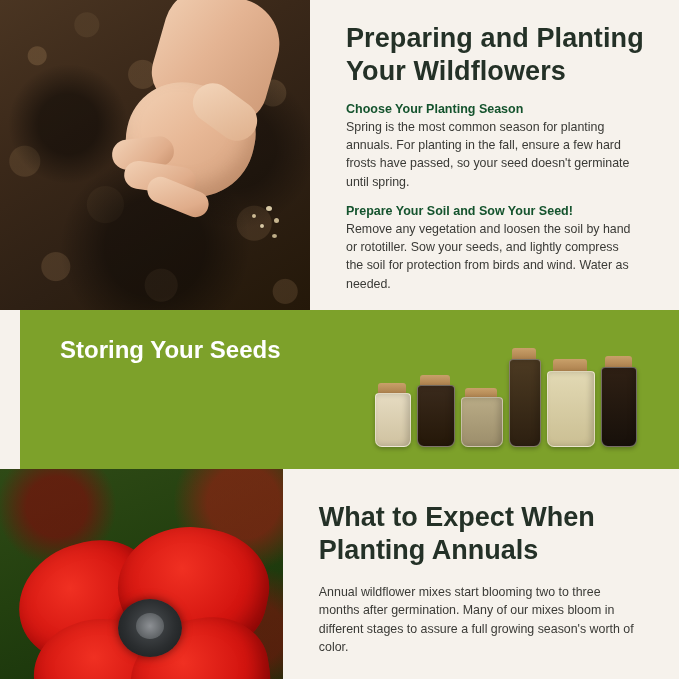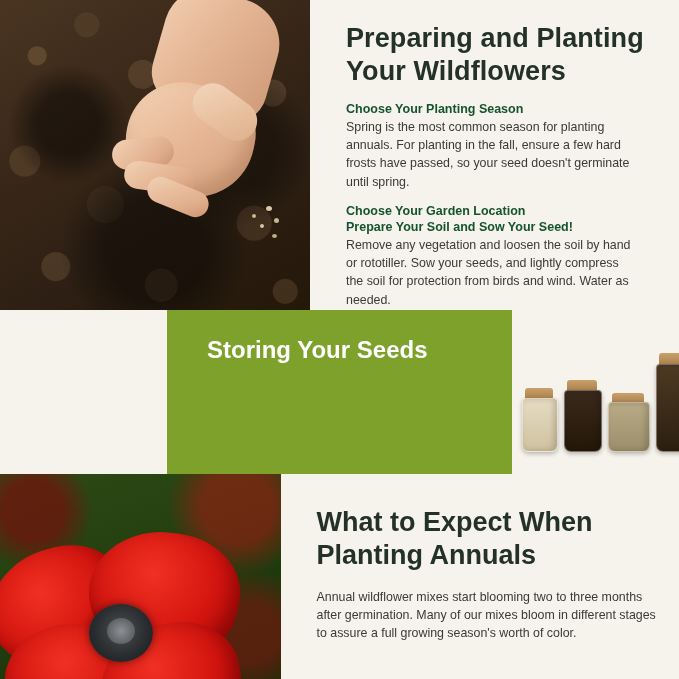--- a/index.html
+++ b/index.html
@@ -12,21 +12,20 @@
     font-family: "Liberation Sans", sans-serif;
     background: #f6f2ec;
     overflow: hidden;
   }
   .page {
     position: relative;
     width: 679px;
     height: 679px;
     display: flex;
     flex-direction: column;
-    align-items: center;
   }
 
   
   .sec1 {
     display: flex;
     height: 310px;
     background: #f6f2ec;
   }
   .sec1-img {
     width: 310px;
@@ -141,20 +140,21 @@
     line-height: 1.47;
     margin: 0 16px 13px 0;
   }
 
   
   .sec2 {
     display: flex;
     height: 164px;
     background: #7da12a;
     position: relative;
+    margin-left: 20px;
   }
   .sec2-text {
     width: 345px;
     padding: 26px 18px 10px 40px;
     box-sizing: border-box;
   }
   .h2 {
     color: #ffffff;
     font-size: 24px;
     font-weight: bold;
@@ -274,21 +274,20 @@
         <div class="seedfall s4"></div>
         <div class="seedfall s5"></div>
       </div>
     </div>
     <div class="sec1-text">
       <h1 class="h1">Preparing and Planting Your Wildflowers</h1>
 
       <p class="sub">Choose Your Planting Season</p>
       <p class="body">Spring is the most common season for planting annuals. For planting in the fall, ensure a few hard frosts have passed, so your seed doesn't germinate until spring.</p>
 
-      <p class="sub">Choose Your Garden Location</p>
 
       <p class="sub">Prepare Your Soil and Sow Your Seed!</p>
       <p class="body">Remove any vegetation and loosen the soil by hand or rototiller. Sow your seeds, and lightly compress the soil for protection from birds and wind. Water as needed.</p>
     </div>
   </section>
 
   <section class="sec2">
     <div class="sec2-text">
       <h2 class="h2">Storing Your Seeds</h2>
     </div>

